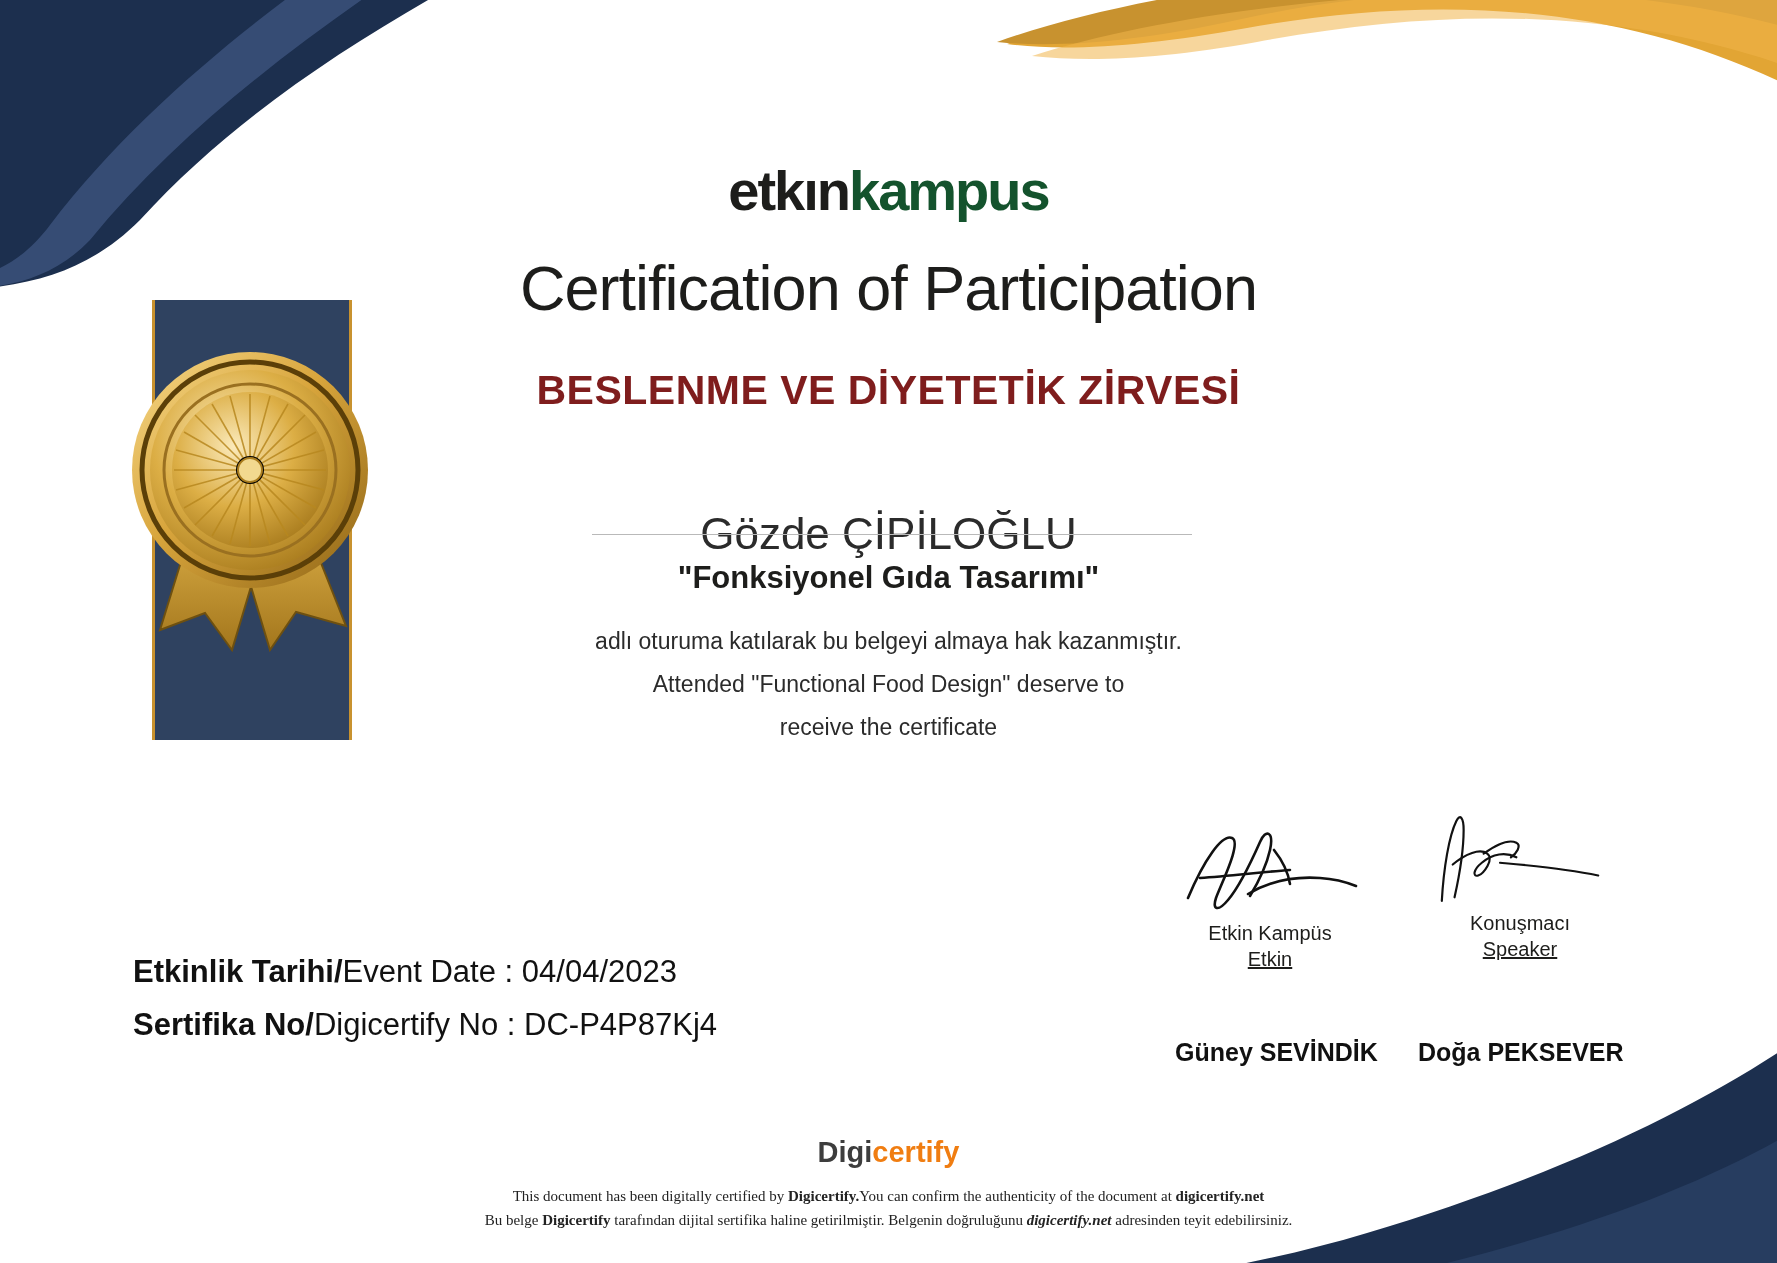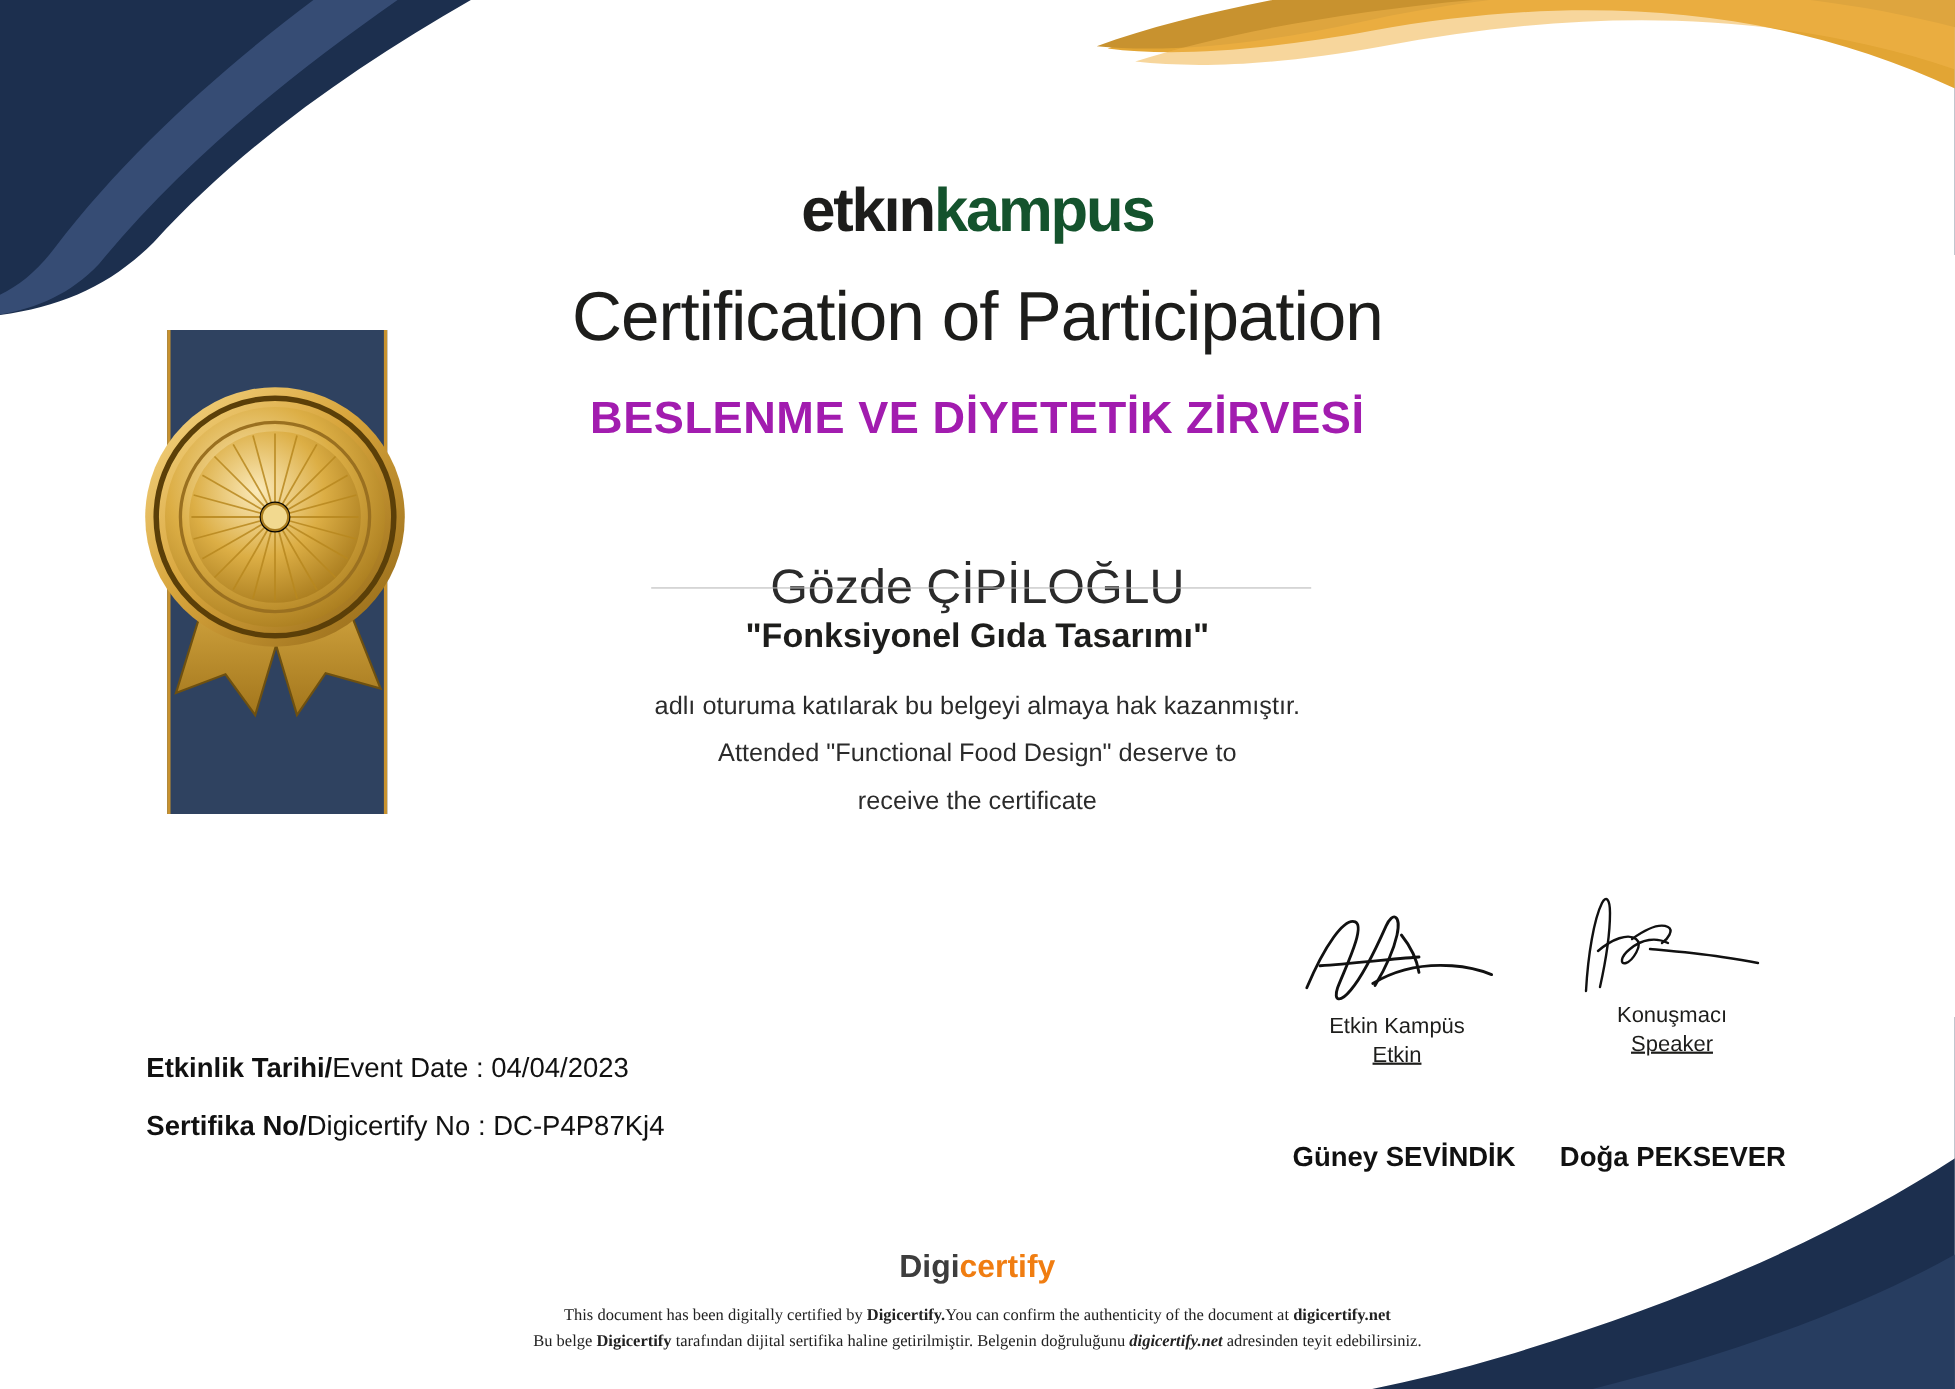--- a/index.html
+++ b/index.html
@@ -89,25 +89,25 @@
     text-align: center;
     font-size: 63px;
     color: #1d1d1b;
     font-weight: 400;
     letter-spacing: -1px;
   }
   .event-name {
     position: absolute;
     left: 0;
     right: 0;
-    top: 357px;
+    top: 367px;
     text-align: center;
     font-size: 41px;
     font-weight: bold;
-    color: #a21caf;
+    color: #7f1d1d;
     letter-spacing: 0.5px;
   }
   .participant {
     position: absolute;
     left: 0;
     right: 0;
     top: 465px;
     text-align: center;
     font-size: 44px;
     color: #2b2b2b;
@@ -140,21 +140,21 @@
     text-align: center;
     font-size: 23px;
     line-height: 43px;
     color: #2b2b2b;
   }
   
   .details {
     position: absolute;
     left: 133px;
     top: 945px;
-    font-size: 25px;
+    font-size: 31px;
     color: #111;
     line-height: 53px;
   }
   .details .lbl { font-weight: bold; }
   .details .sep { color: #111; }
   
   .sig {
     position: absolute;
     text-align: center;
     color: #1d1d1b;

